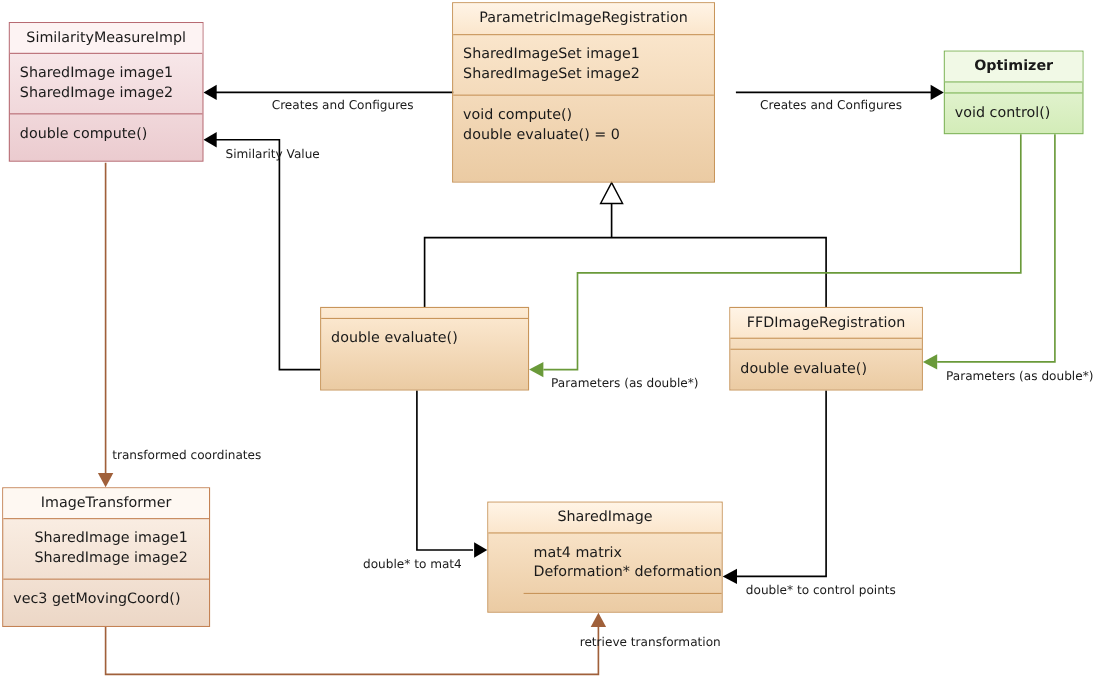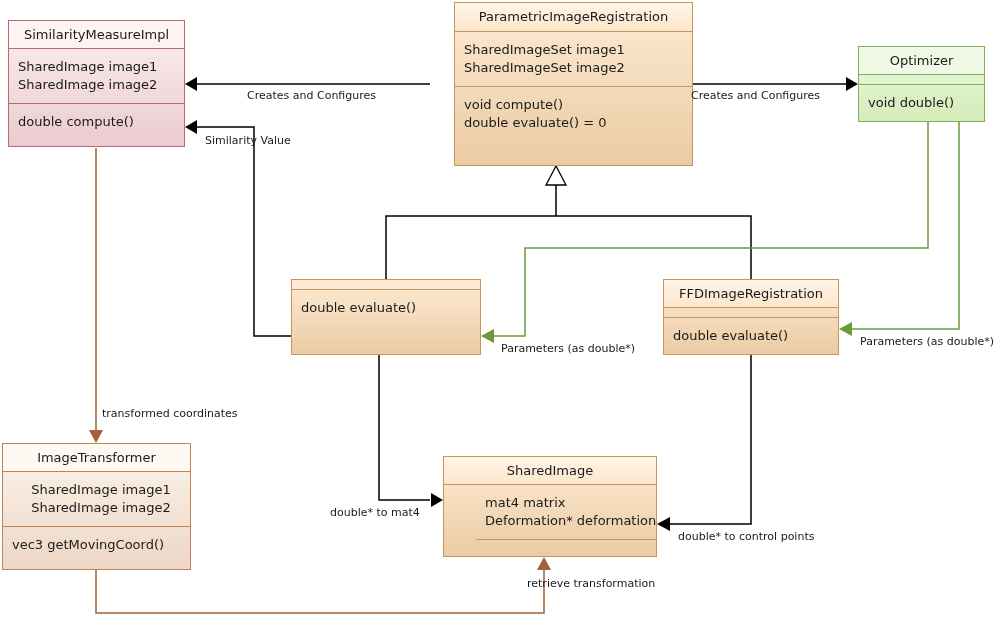--- a/index.html
+++ b/index.html
@@ -21,21 +21,21 @@
   .pink .hdr, .pink .sec.attrs { border-color: #b76a72; }
   .pink { background: linear-gradient(#fbeff0, #ebcbcf); }
   .pink .hdr { background: #fdf3f3; }
   
   .lb { border-color: #c48254; }
   .lb .hdr, .lb .sec.attrs { border-color: #c48254; text-align: center; }
   .lb { background: linear-gradient(#fdf3ea, #ecd7c6); }
   .lb .hdr { background: #fef8f2; }
   
   .grn { border-color: #7db356; }
-  .grn .hdr, .grn .sec.attrs { border-color: #7db356; }
+  .grn .hdr, .grn .sec.attrs { border-color: #7db356; font-weight: bold; }
   .grn { background: linear-gradient(#eef8e2, #d3ecb8); }
   .grn .hdr { background: #f1f9e6; }
   .lbl { position: absolute; font-size: 11px; color: #1a1a1a; white-space: nowrap; }
 </style>
 </head>
 <body>
 
 <svg class="wires" viewBox="0 0 1000 618">
 
   <g>
@@ -94,37 +94,37 @@
   <div class="hdr" style="height:28px; line-height:27px;">SimilarityMeasureImpl</div>
   <div class="sec attrs" style="height:55px; padding-top:9px;">
     <span class="line">SharedImage image1</span>
     <span class="line">SharedImage image2</span>
   </div>
   <div class="sec" style="padding-top:9px;">
     <span class="line">double compute()</span>
   </div>
 </div>
 
-<div class="cls tan" style="left:454px; top:2px; width:239px; height:164px;">
+<div class="cls tan" style="left:411px; top:2px; width:239px; height:164px;">
   <div class="hdr" style="height:29px; line-height:28px;">ParametricImageRegistration</div>
   <div class="sec attrs" style="height:55px; padding-top:9px;">
     <span class="line">SharedImageSet image1</span>
     <span class="line">SharedImageSet image2</span>
   </div>
   <div class="sec" style="padding-top:9px;">
     <span class="line">void compute()</span>
     <span class="line">double evaluate() = 0</span>
   </div>
 </div>
 
 <div class="cls grn" style="left:858px; top:46px; width:127px; height:76px;">
   <div class="hdr" style="height:28px; line-height:27px;">Optimizer</div>
   <div class="sec attrs" style="height:10px;"></div>
   <div class="sec" style="padding-top:9px;">
-    <span class="line">void double()</span>
+    <span class="line">void control()</span>
   </div>
 </div>
 
 <div class="cls tan" style="left:291px; top:279px; width:190px; height:76px;">
   <div class="sec attrs" style="height:10px;"></div>
   <div class="sec" style="padding-top:9px;">
     <span class="line">double evaluate()</span>
   </div>
 </div>
 

